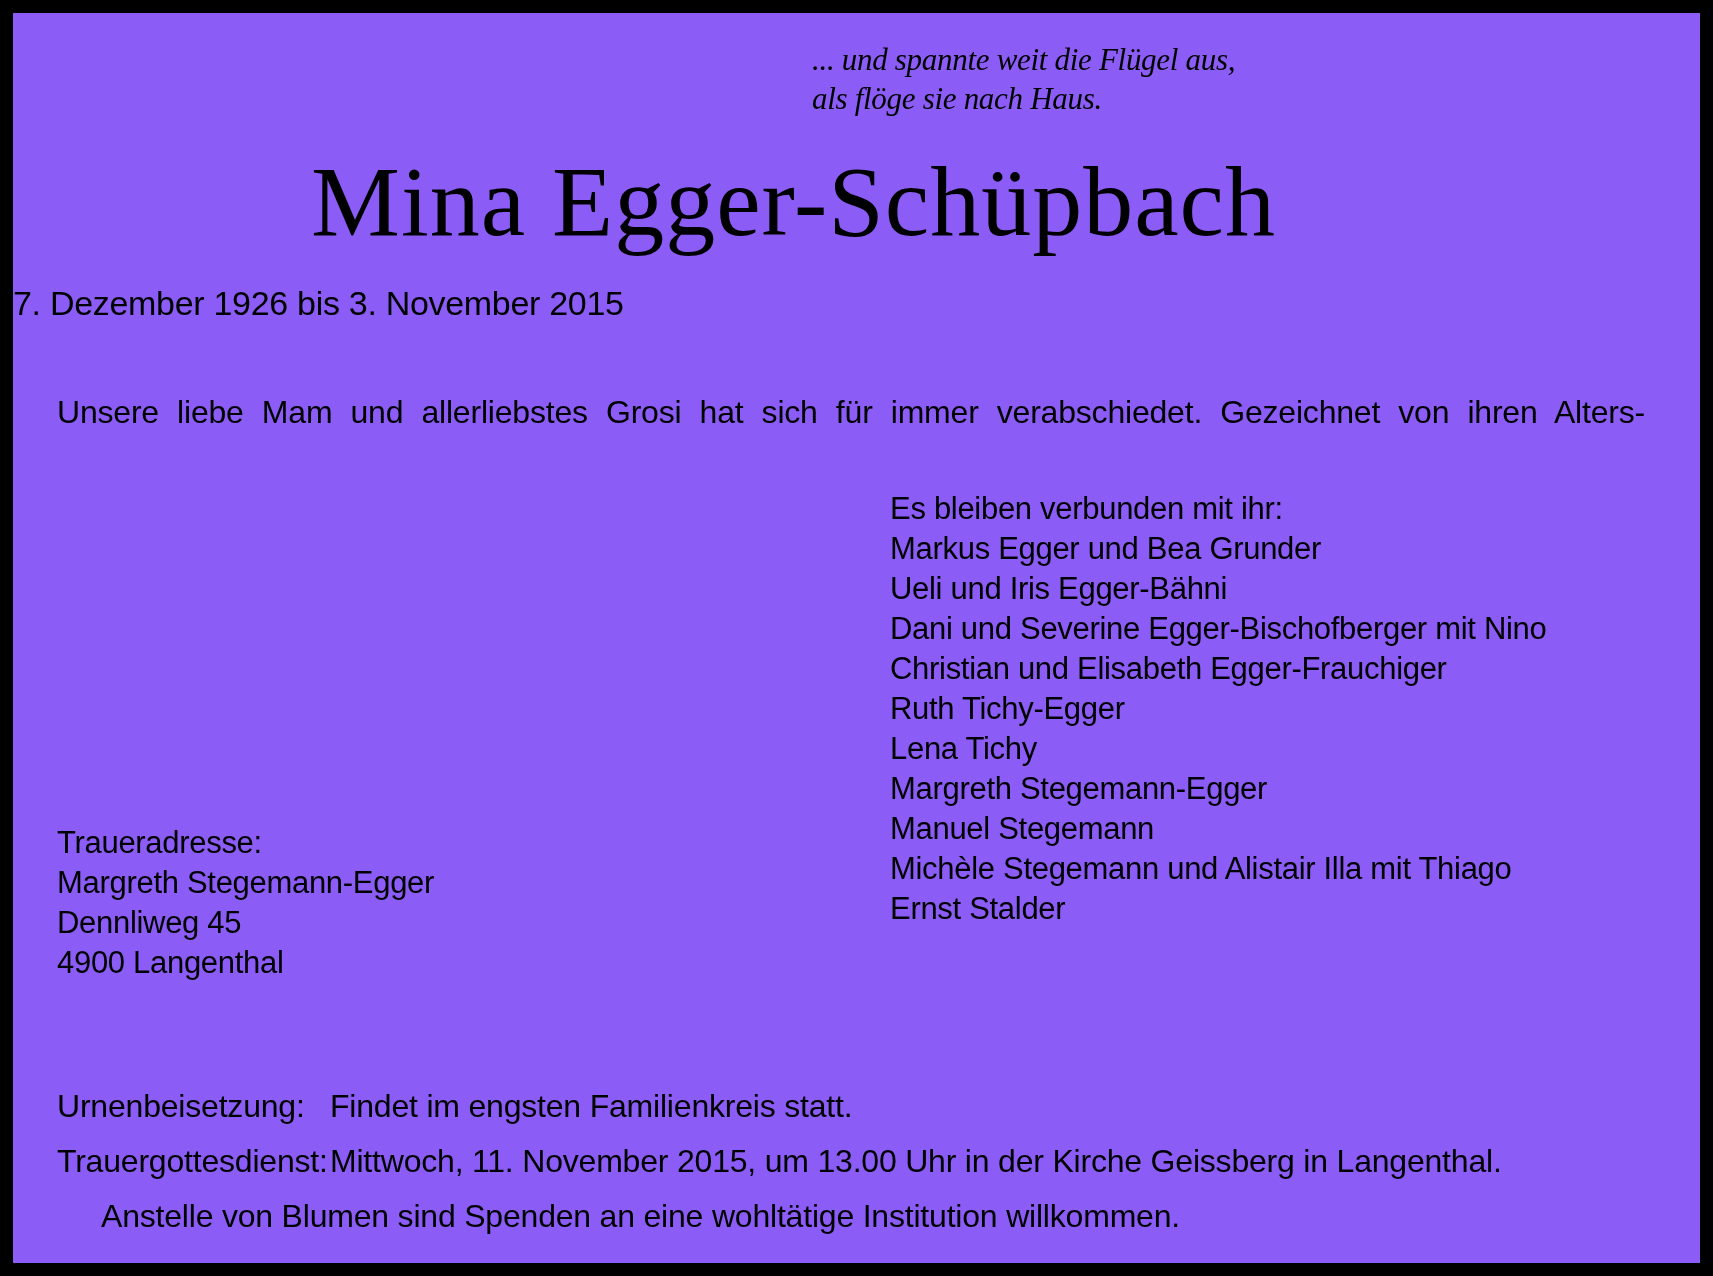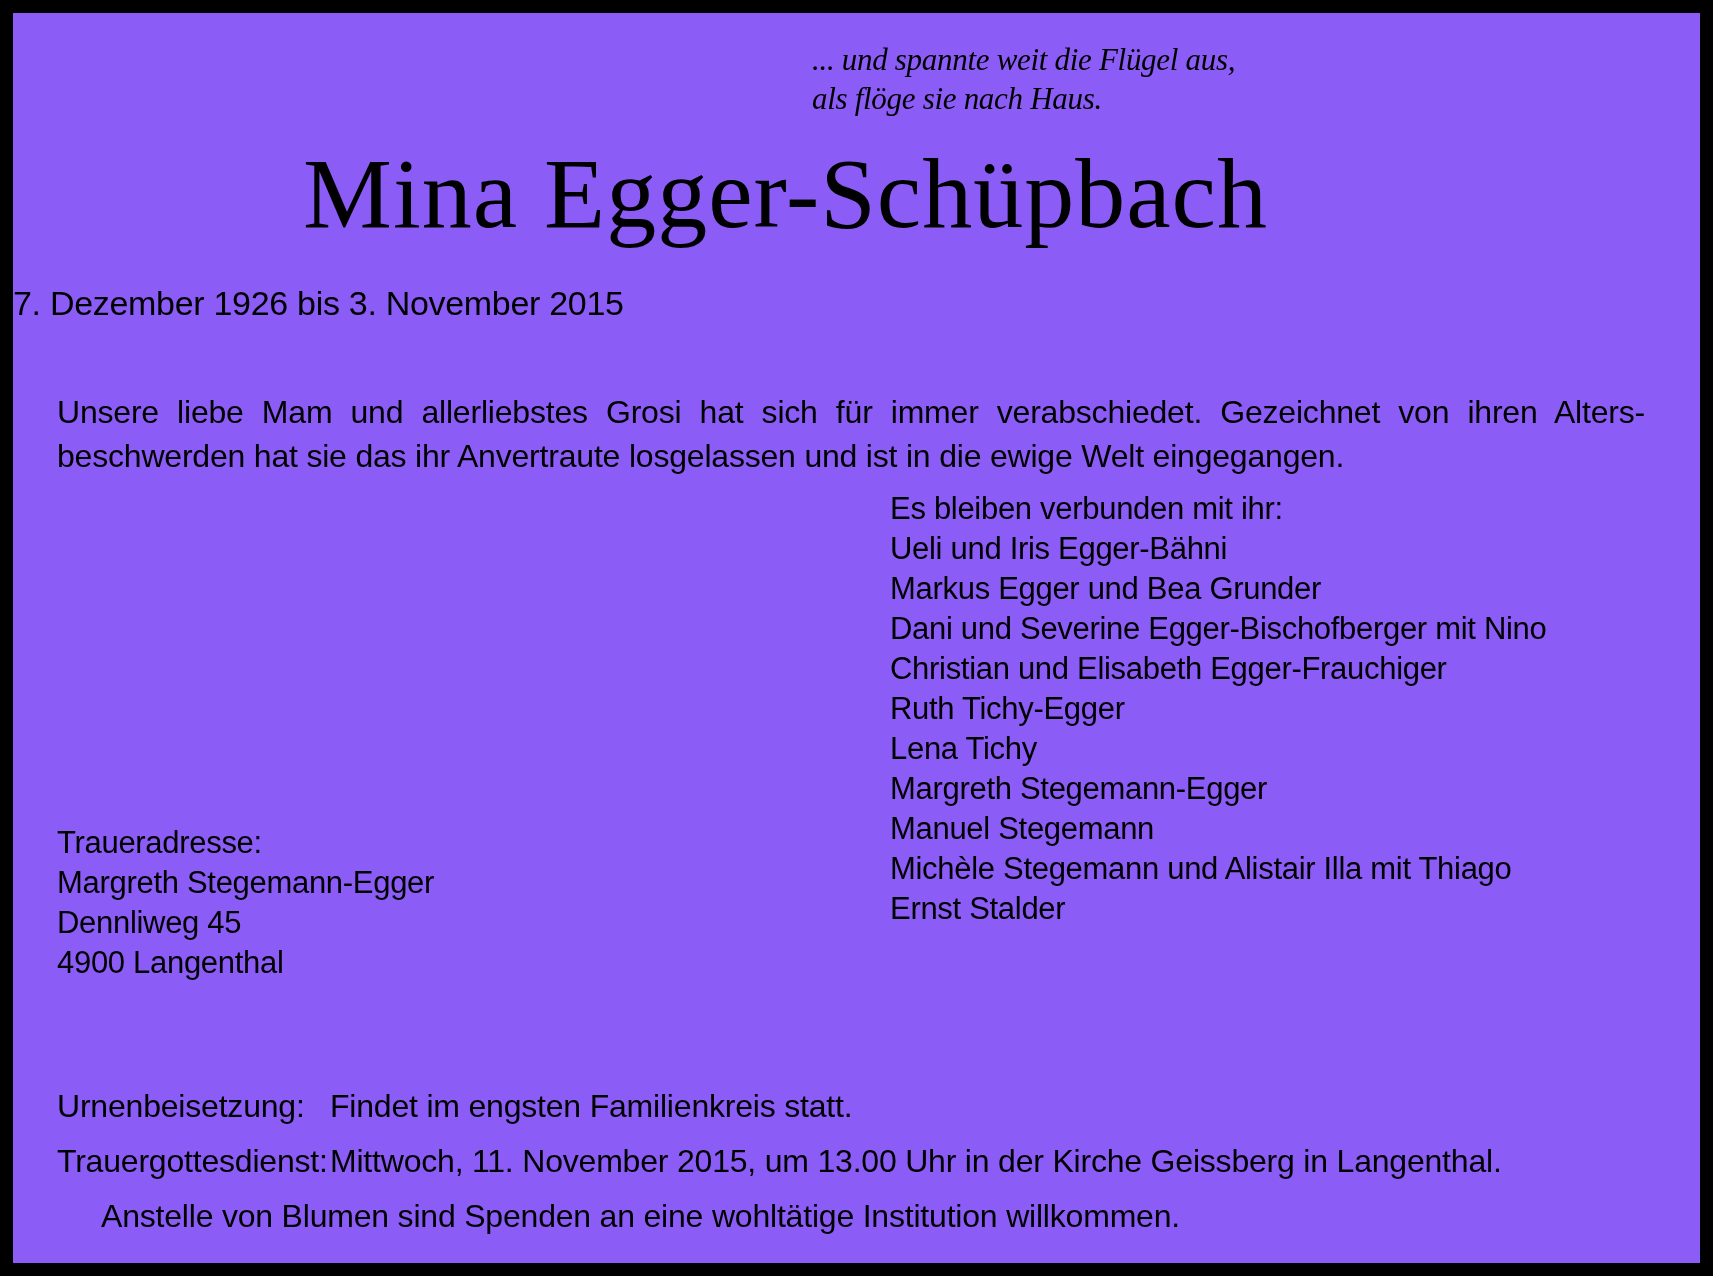--- a/index.html
+++ b/index.html
@@ -30,21 +30,21 @@
     font-style: italic;
     font-size: 31px;
     line-height: 39px;
     letter-spacing: -0.3px;
   }
   .name {
     position: absolute;
     top: 138px;
     left: 13px;
     width: 1545px;
-    margin: 0;
+    margin: 8px;
     text-align: center;
     font-family: "Liberation Serif", serif;
     font-weight: 400;
     font-size: 100px;
     line-height: 112px;
     letter-spacing: 1px;
   }
   .dates {
     position: absolute;
     top: 283px;
@@ -115,27 +115,26 @@
     <div>... und spannte weit die Flügel aus,</div>
     <div>als flöge sie nach Haus.</div>
   </div>
 
   <h1 class="name">Mina Egger-Schüpbach</h1>
 
   <div class="dates">7. Dezember 1926 bis 3. November 2015</div>
 
   <div class="obituary">
     <div class="just">Unsere liebe Mam und allerliebstes Grosi hat sich für immer verabschiedet. Gezeichnet von ihren Alters-</div>
-    <div>beschwerden hat sie das ihr Anvertraute losgelassen und ist in die ewige Welt eingegangen.</div>
   </div>
 
   <div class="mourners">
     <div>Es bleiben verbunden mit ihr:</div>
+    <div>Markus Egger und Bea Grunder</div>
     <div>Ueli und Iris Egger-Bähni</div>
-    <div>Markus Egger und Bea Grunder</div>
     <div>Dani und Severine Egger-Bischofberger mit Nino</div>
     <div>Christian und Elisabeth Egger-Frauchiger</div>
     <div>Ruth Tichy-Egger</div>
     <div>Lena Tichy</div>
     <div>Margreth Stegemann-Egger</div>
     <div>Manuel Stegemann</div>
     <div>Michèle Stegemann und Alistair Illa mit Thiago</div>
     <div>Ernst Stalder</div>
   </div>
 

